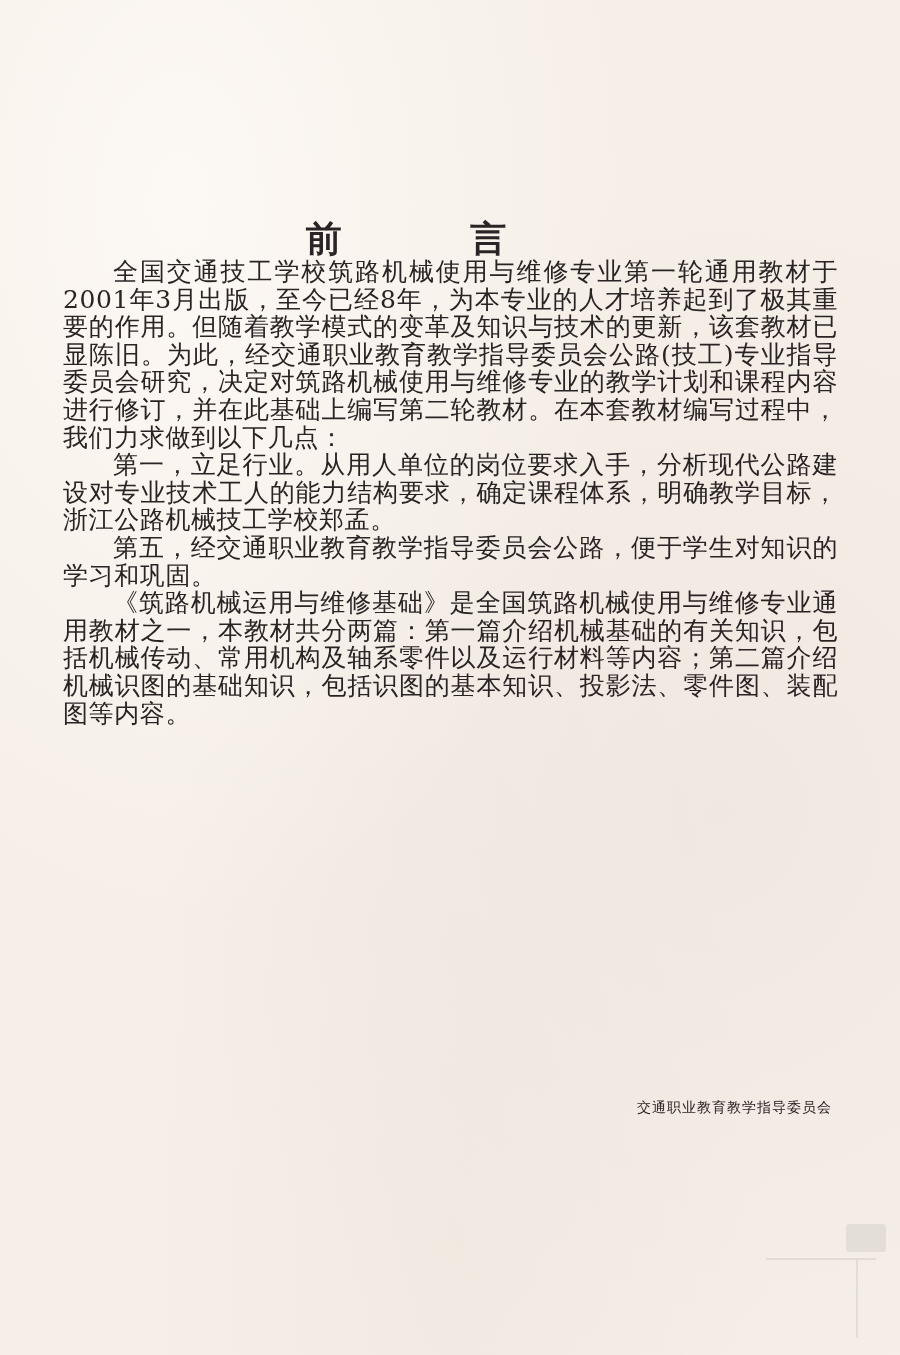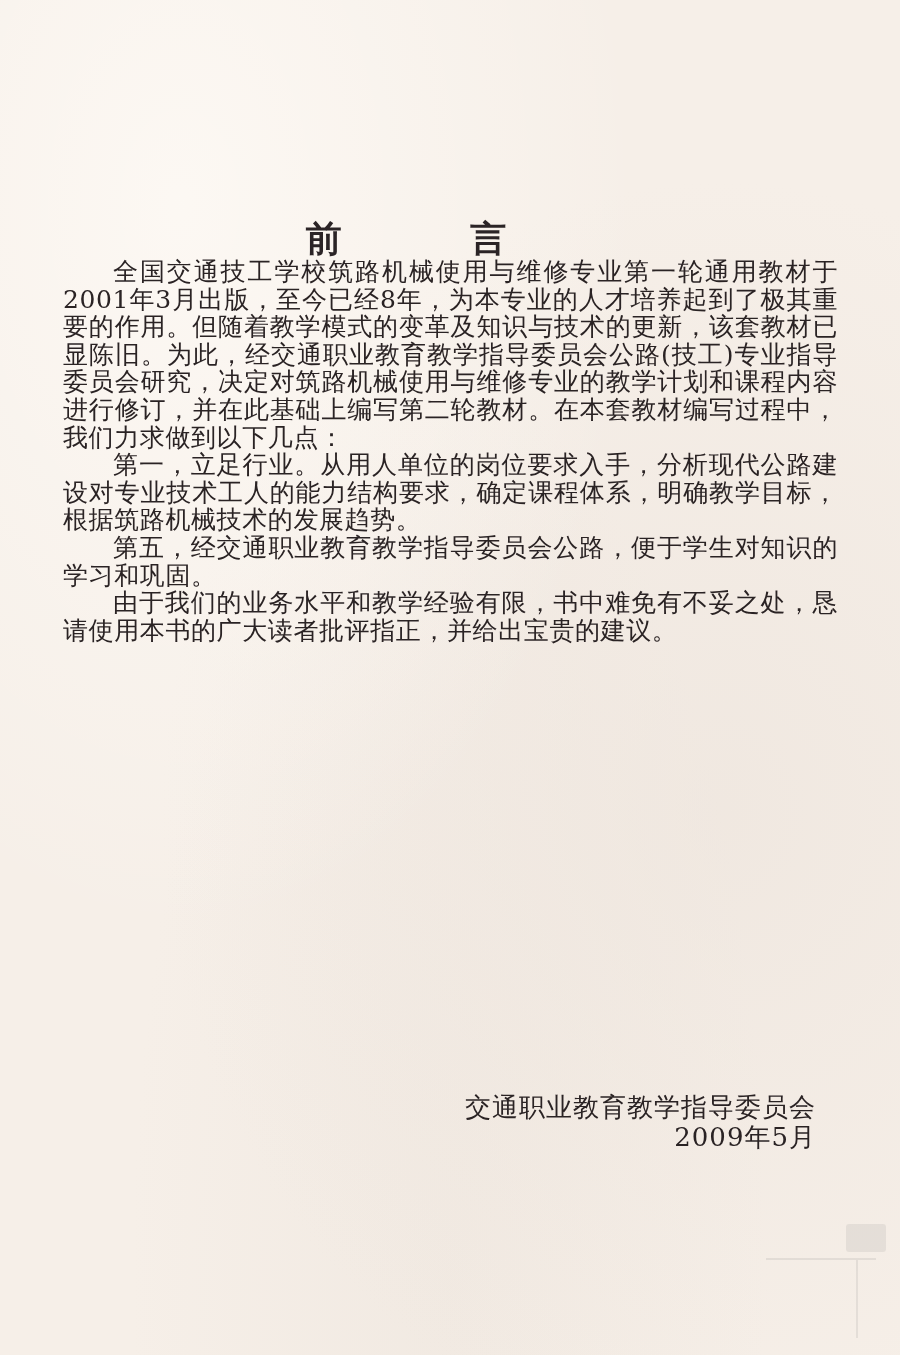--- a/index.html
+++ b/index.html
@@ -51,23 +51,23 @@
       letter-spacing: 0.6px;
       margin-left: 8px;
     }
     .body-text p {
       margin: 0;
       text-indent: 2em;
     }
     .signature {
       position: absolute;
       top: 1092px;
-      right: 84px;
+      right: 68px;
       text-align: right;
-      font-size: 26px;
+      font-size: 14px;
       line-height: 30px;
       letter-spacing: 1px;
     }
     .signature div {
       margin: 0;
     }
     
     .bleed-mark {
       position: absolute;
       left: 846px;
@@ -104,28 +104,27 @@
   </style>
 </head>
 <body>
 
 <div class="page">
 
   <h1 class="title">前 言</h1>
 
   <div class="body-text">
     <p>全国交通技工学校筑路机械使用与维修专业第一轮通用教材于2001年3月出版，至今已经8年，为本专业的人才培养起到了极其重要的作用。但随着教学模式的变革及知识与技术的更新，该套教材已显陈旧。为此，经交通职业教育教学指导委员会公路(技工)专业指导委员会研究，决定对筑路机械使用与维修专业的教学计划和课程内容进行修订，并在此基础上编写第二轮教材。在本套教材编写过程中，我们力求做到以下几点：</p>
-    <p>第一，立足行业。从用人单位的岗位要求入手，分析现代公路建设对专业技术工人的能力结构要求，确定课程体系，明确教学目标，根据筑路机械技术的发展趋势。</p>
+    <p>第一，立足行业。从用人单位的岗位要求入手，分析现代公路建设对专业技术工人的能力结构要求，确定课程体系，明确教学目标，浙江公路机械技工学校郑孟。</p>
     <p>第五，经交通职业教育教学指导委员会公路，便于学生对知识的学习和巩固。</p>
-    <p>由于我们的业务水平和教学经验有限，书中难免有不妥之处，恳请使用本书的广大读者批评指正，并给出宝贵的建议。</p>
+    <p>《筑路机械运用与维修基础》是全国筑路机械使用与维修专业通用教材之一，本教材共分两篇：第一篇介绍机械基础的有关知识，包括机械传动、常用机构及轴系零件以及运行材料等内容；第二篇介绍机械识图的基础知识，包括识图的基本知识、投影法、零件图、装配图等内容。</p>
   </div>
 
   <div class="signature">
     <div>交通职业教育教学指导委员会</div>
-    <div>2009年5月</div>
   </div>
 
   <div class="bleed-mark">
     <div class="block"></div>
     <div class="bar"></div>
     <div class="stem"></div>
   </div>
 
 </div>
 

